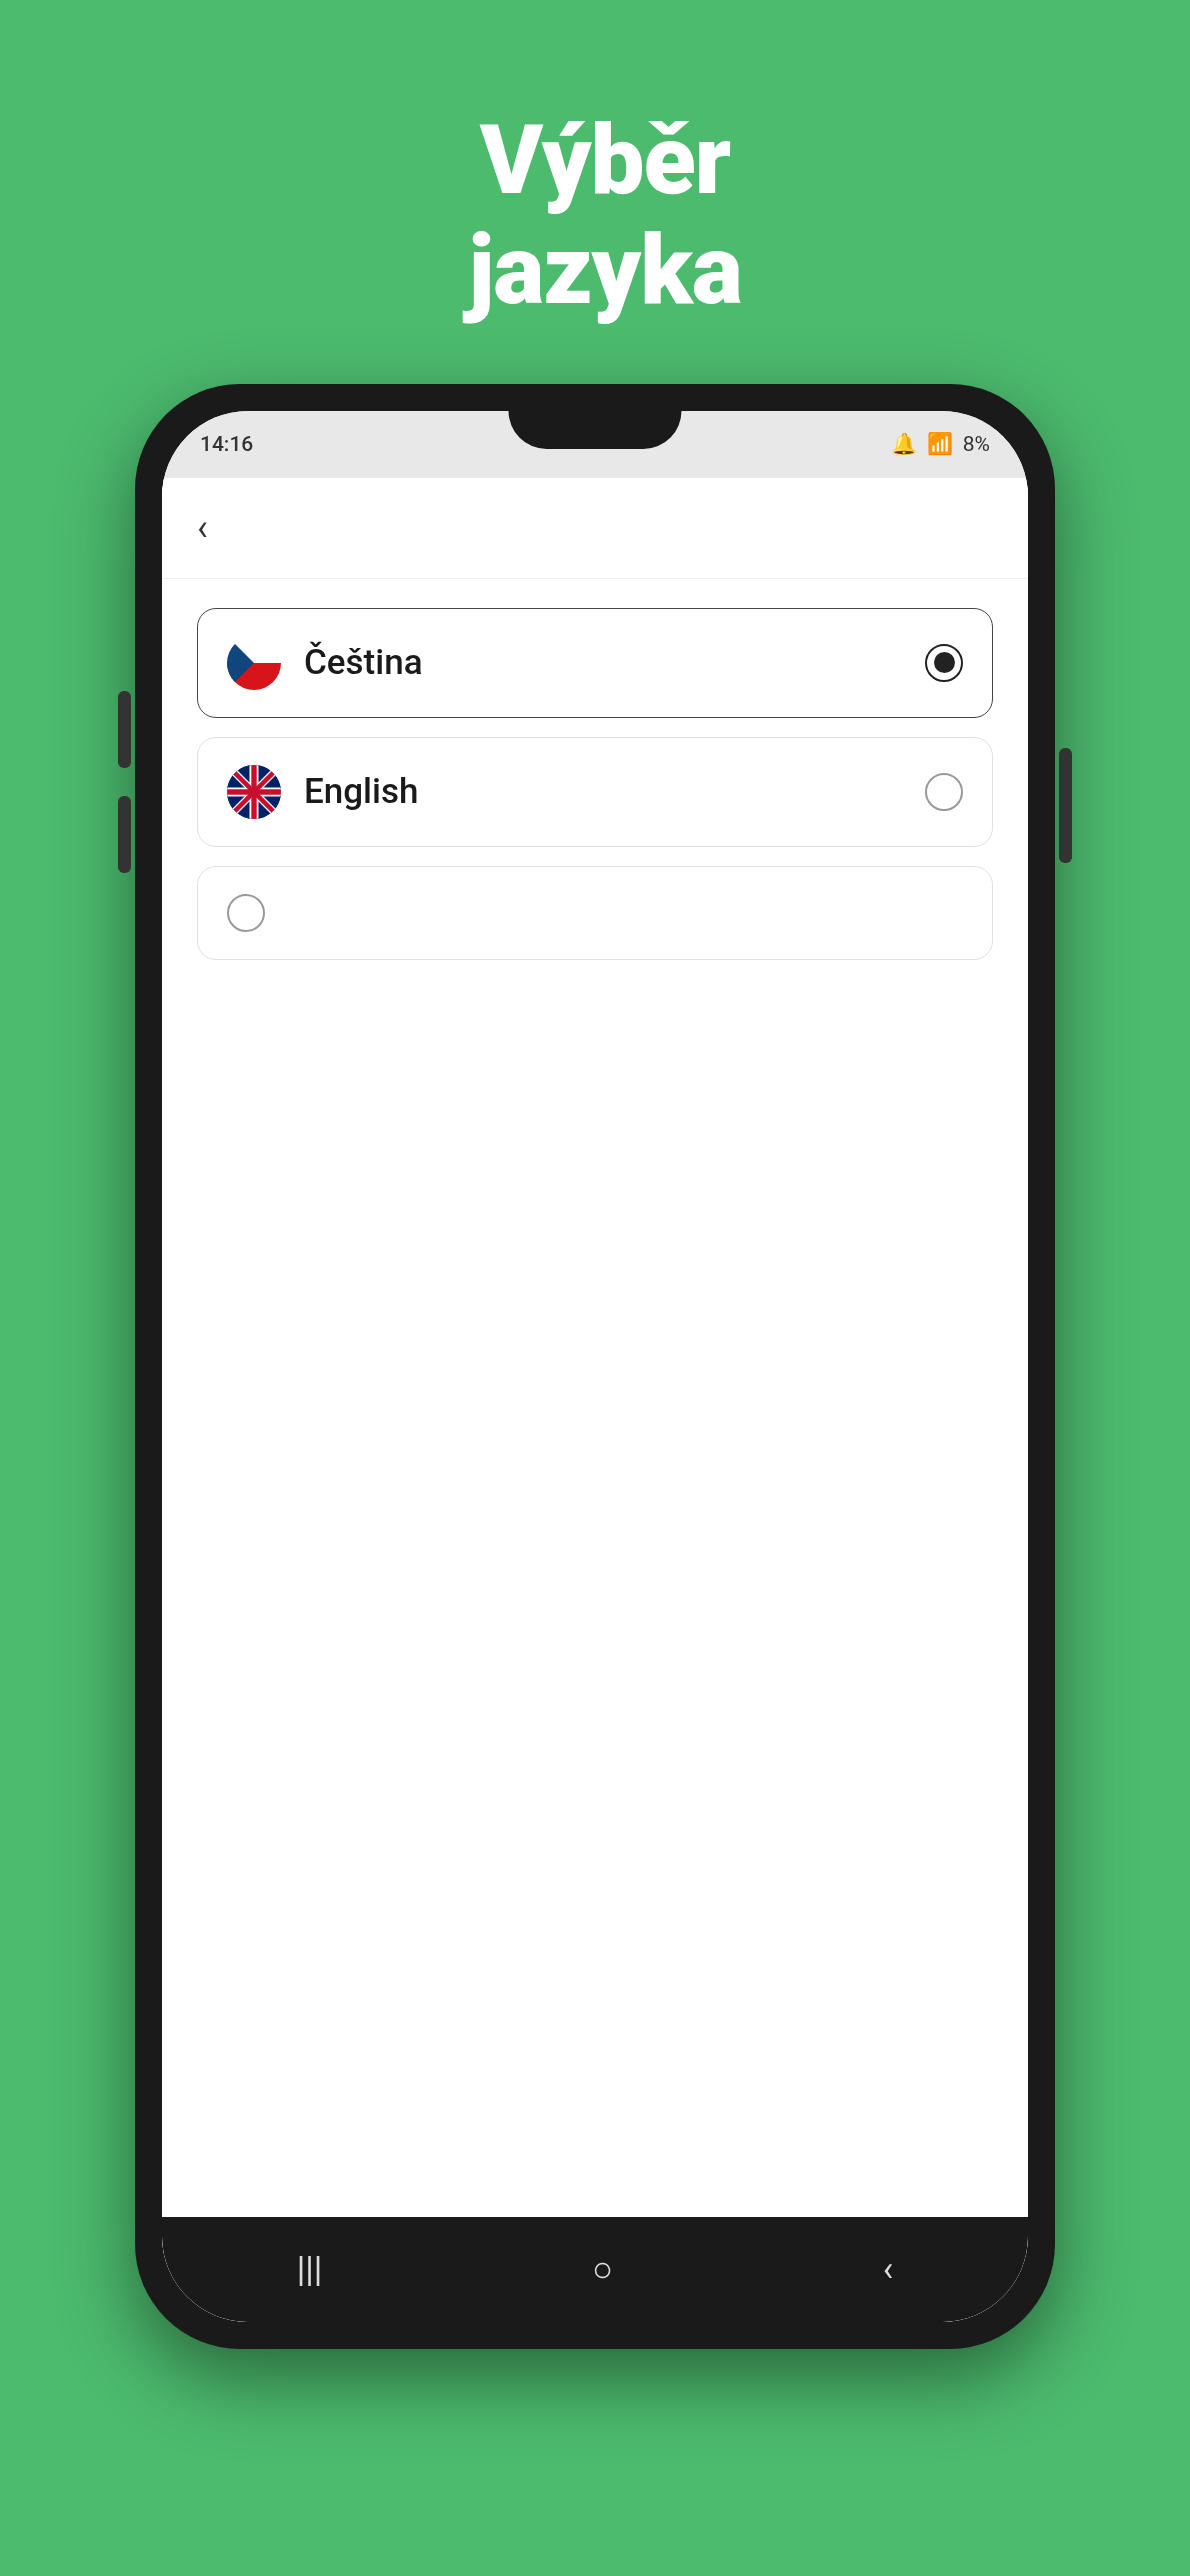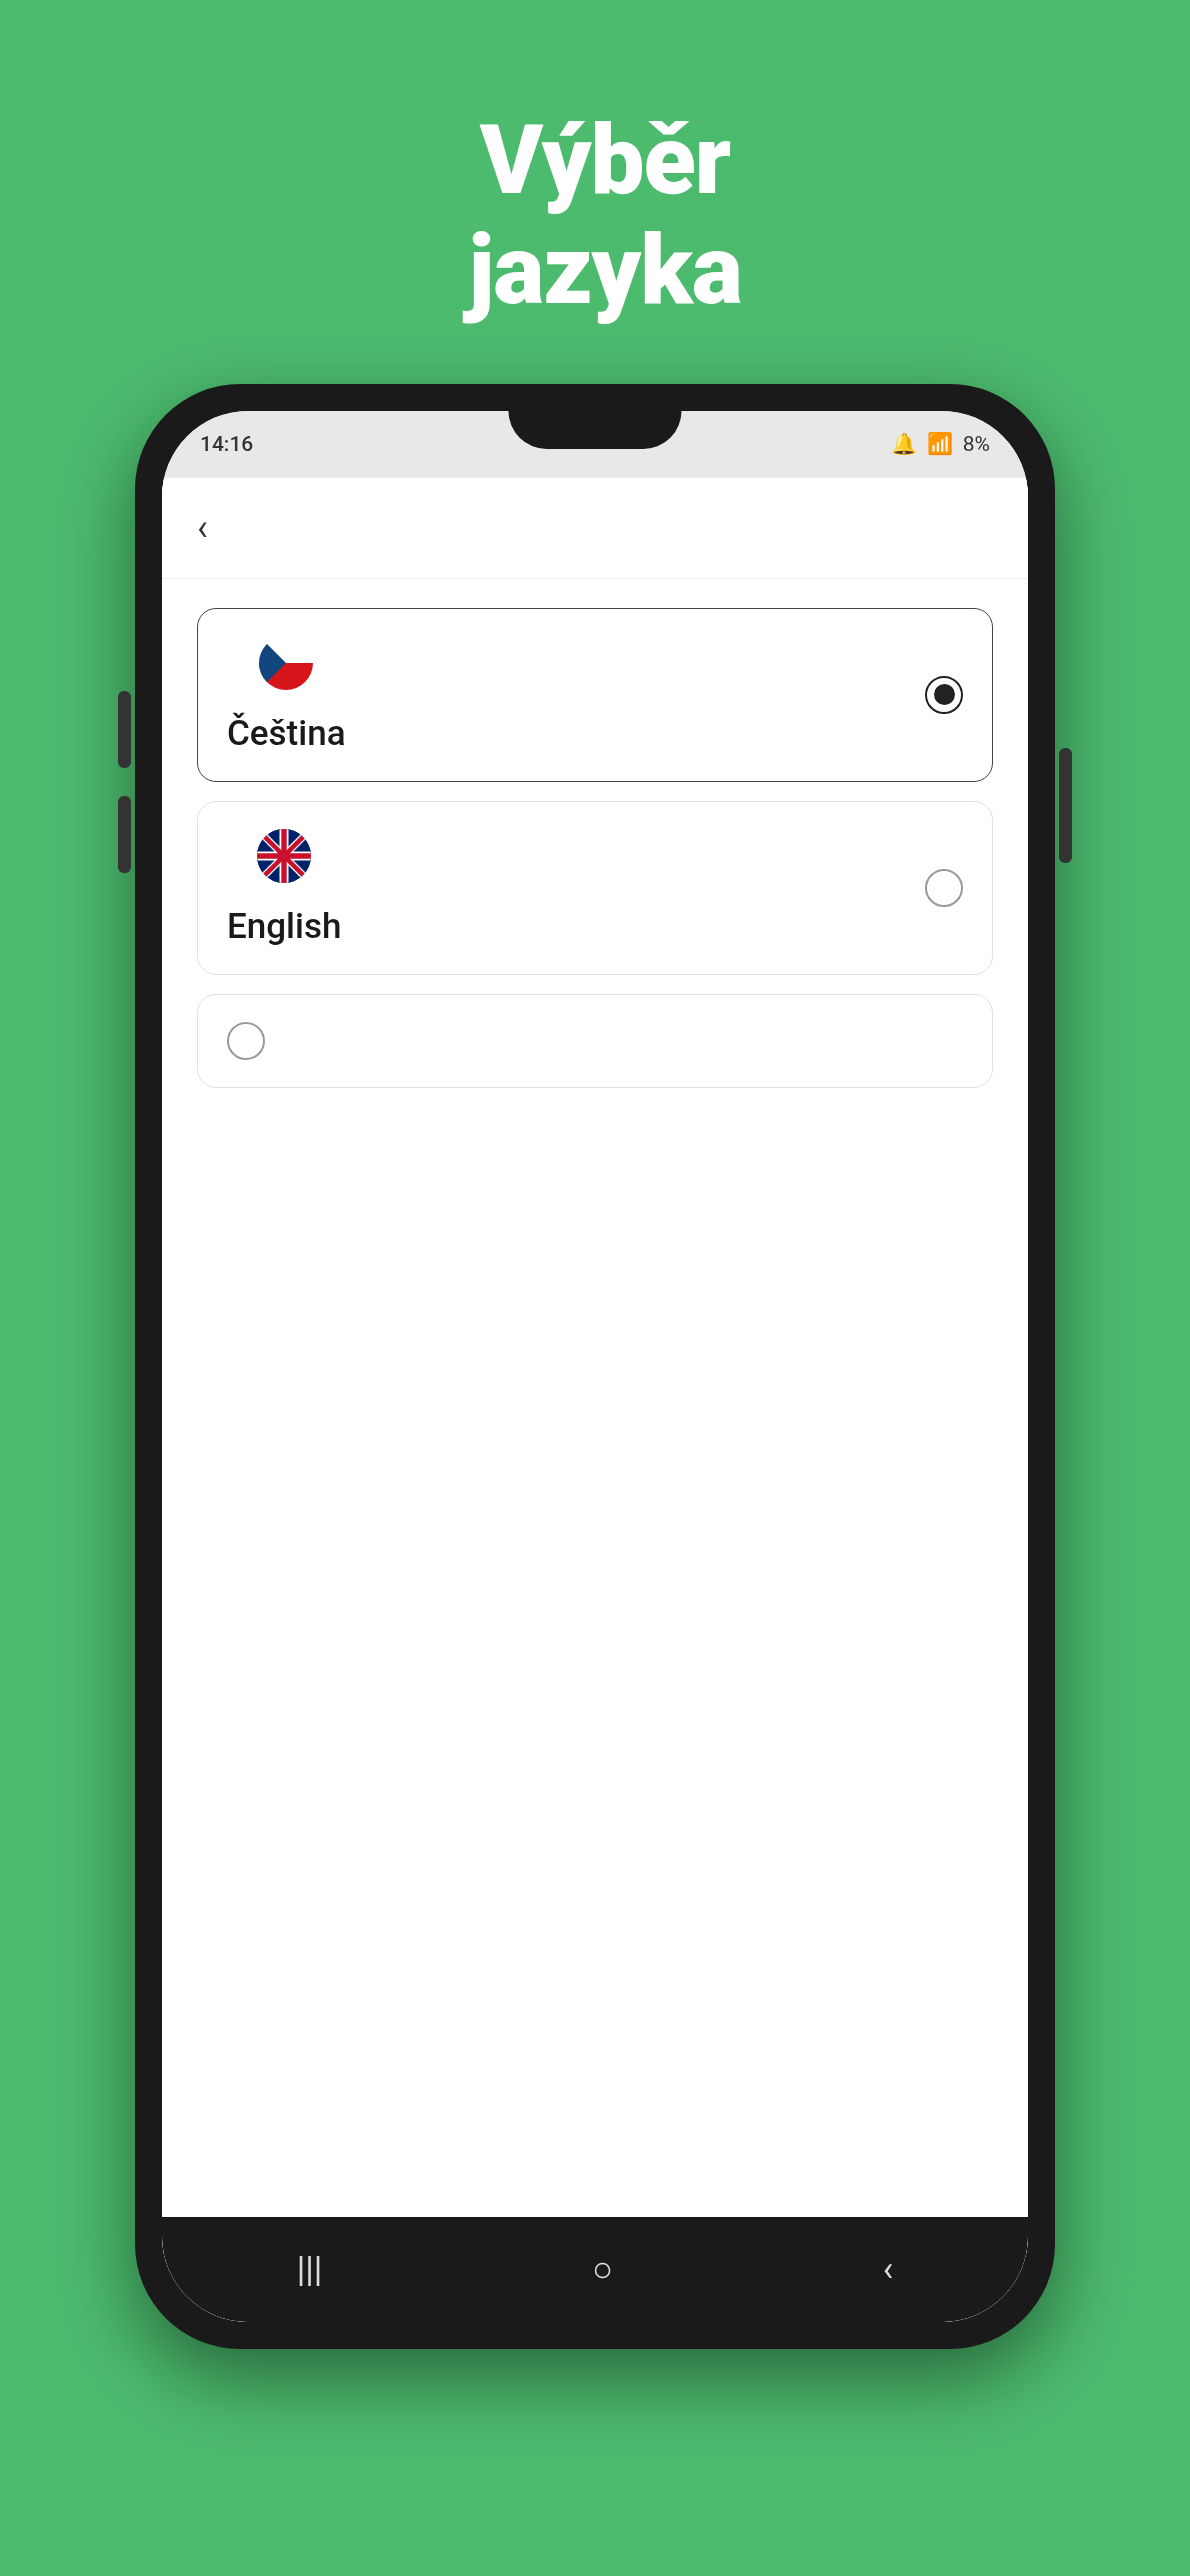--- a/index.html
+++ b/index.html
@@ -187,21 +187,20 @@
     }
 
     .language-item.selected {
       border: 1.9px solid #444;
     }
 
     .lang-left {
       display: flex;
       align-items: center;
       gap: 23px;
-      flex-direction: column;
     }
 
     .flag-icon {
       width: 54px;
       height: 54px;
       border-radius: 50%;
       overflow: hidden;
       flex-shrink: 0;
     }
 

